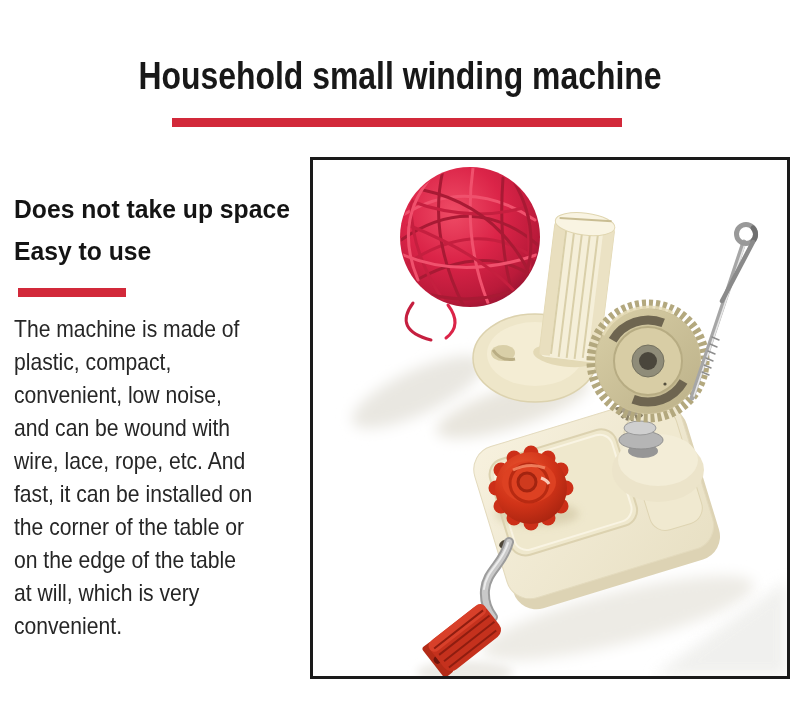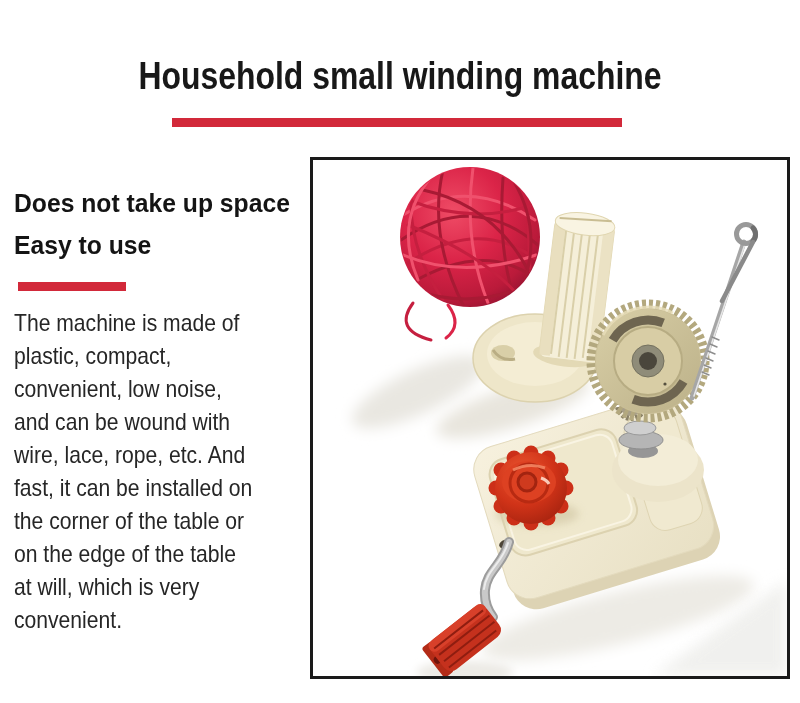--- a/index.html
+++ b/index.html
@@ -6,21 +6,21 @@
   body{width:800px;height:703px;position:relative;overflow:hidden;
        font-family:"Liberation Sans","DejaVu Sans",sans-serif;}
 
   .page-title{
     position:absolute;top:54px;left:0;width:800px;text-align:center;
     font-size:38px;line-height:44px;font-weight:bold;color:#181818;
     transform:scaleX(.84);transform-origin:50% 50%;margin:0;white-space:nowrap;}
   .title-underline{
     position:absolute;left:172px;top:118px;width:450px;height:9px;}
 
-  .features{position:absolute;left:14px;top:182px;width:300px;}
+  .features{position:absolute;left:14px;top:188px;width:300px;}
   .feature-heading{
     font-size:26px;line-height:42px;font-weight:bold;color:#141414;
     transform:scaleX(.95);transform-origin:left center;white-space:nowrap;margin:0;}
   .feature-underline{width:108px;height:9px;margin:16px 0 0 4px;}
   .feature-desc{margin-top:15px;font-size:24px;line-height:33px;color:#262626;
     transform:scaleX(.88);transform-origin:left top;}
   .feature-desc div{white-space:nowrap;}
 
   .photo-frame{
     position:absolute;left:310px;top:157px;width:480px;height:522px;

